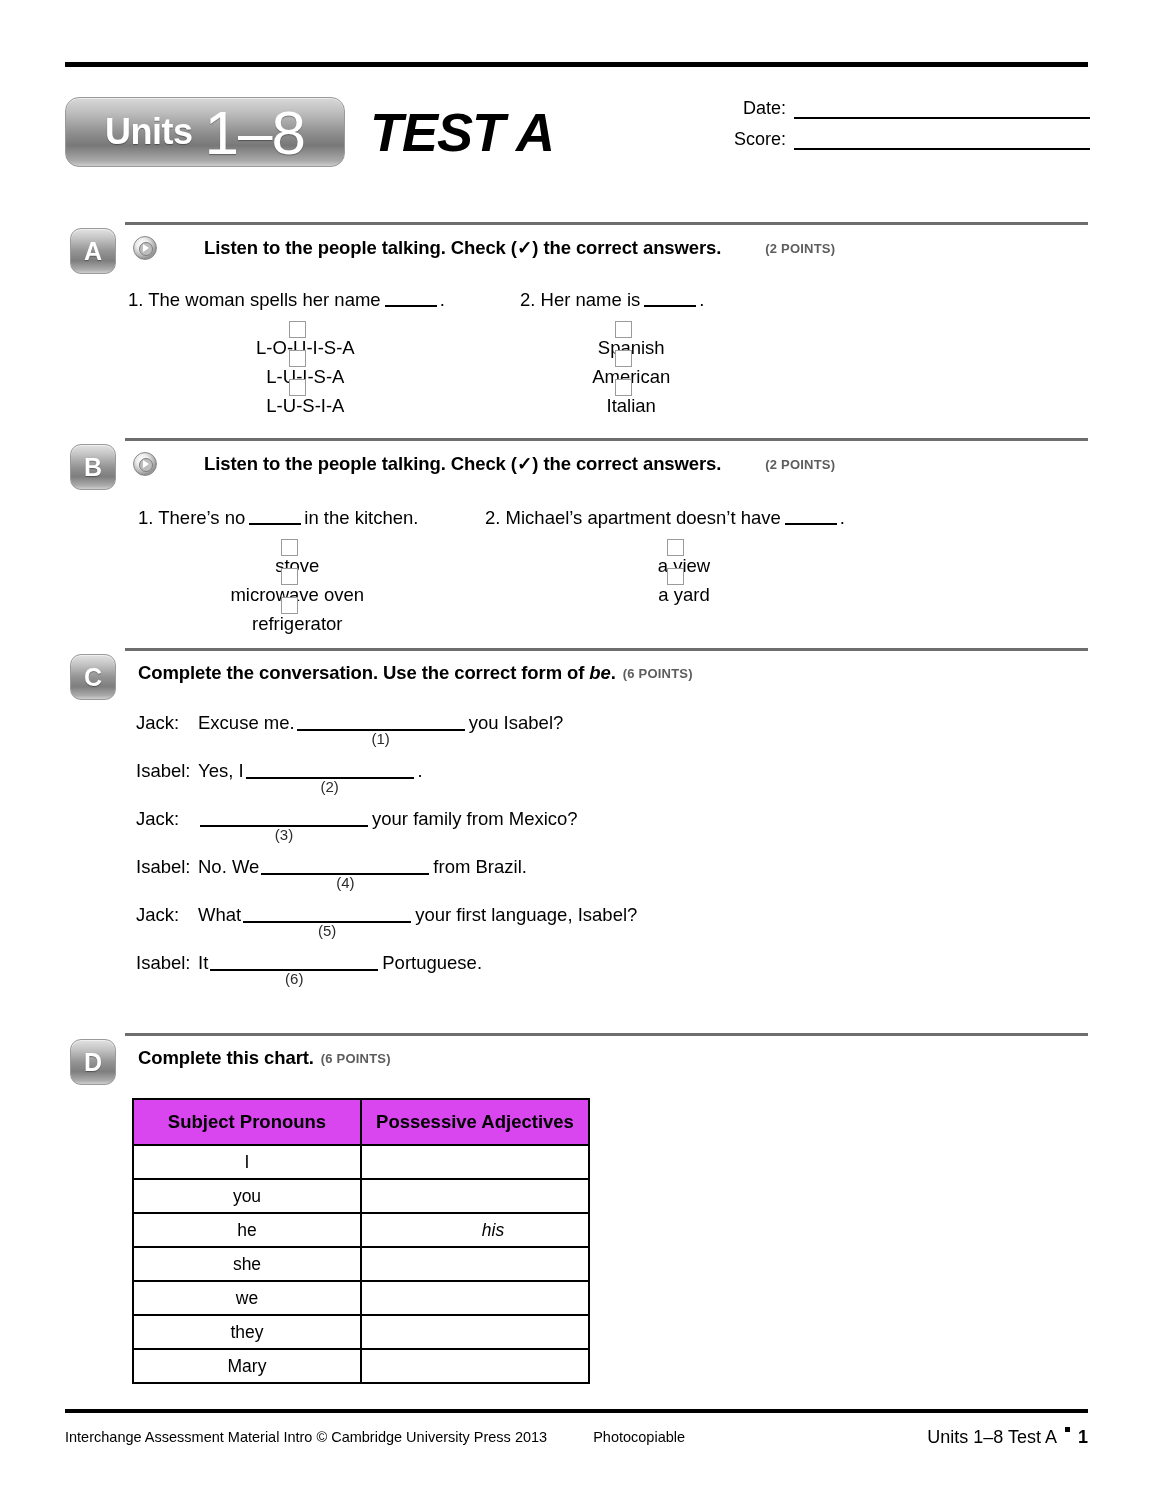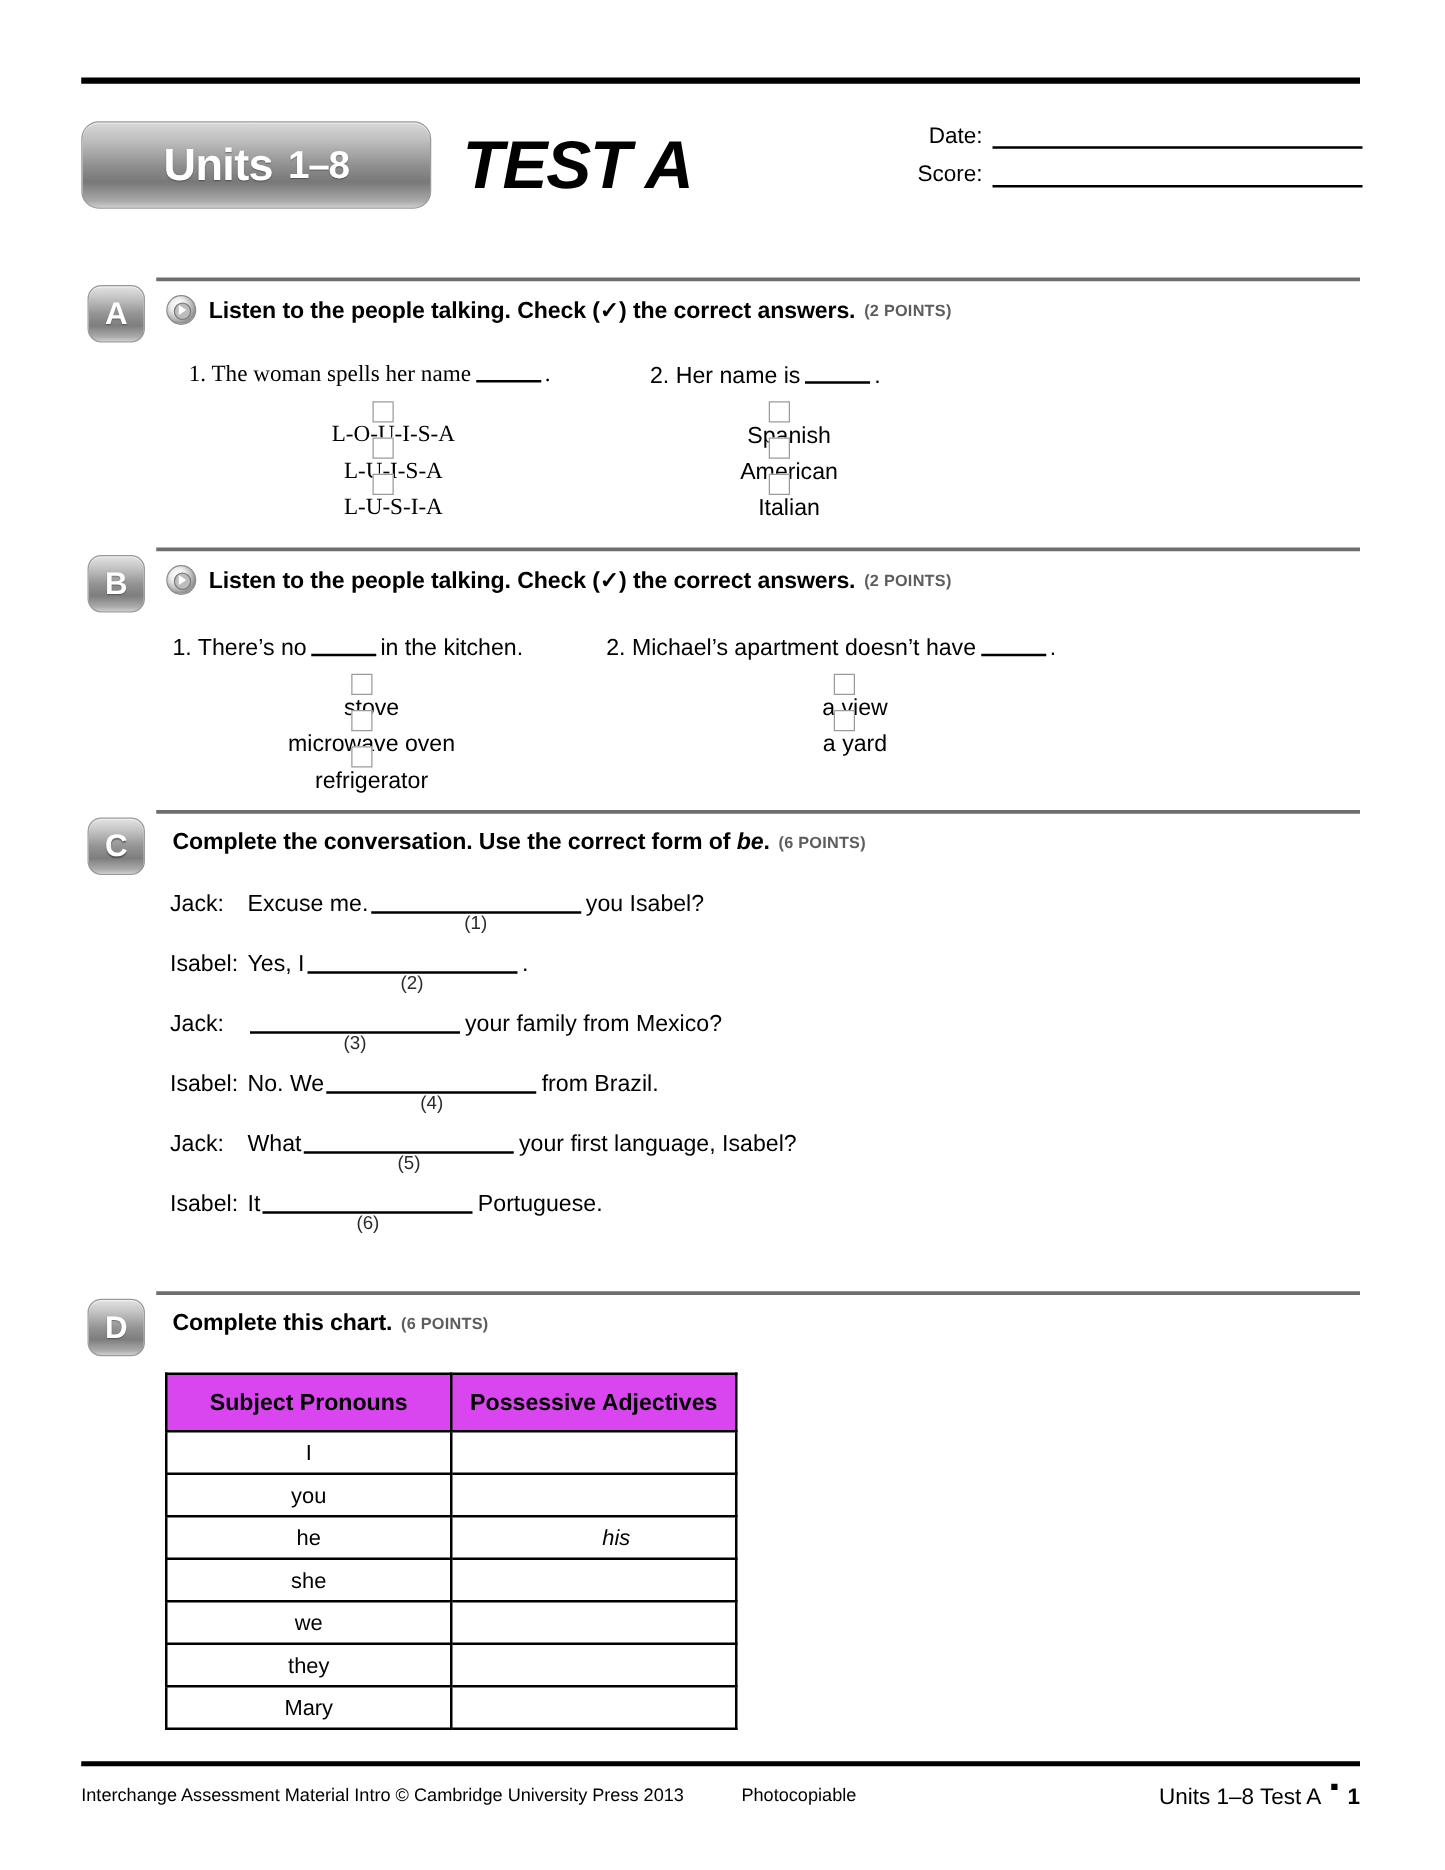--- a/index.html
+++ b/index.html
@@ -49,22 +49,22 @@
     justify-content: center;
   }
   .units-badge .u-word {
     font-size: 36px;
     font-weight: bold;
     color: #ffffff;
     letter-spacing: -0.5px;
     text-shadow: 0 1px 1px rgba(0,0,0,0.35);
   }
   .units-badge .u-nums {
-    font-size: 31px;
-    font-weight: bold;
+    font-size: 62px;
+    font-weight: normal;
     color: #ffffff;
     margin-left: 12px;
     letter-spacing: -1px;
     text-shadow: 0 1px 1px rgba(0,0,0,0.35);
     text-align: right;
   }
   .test-title {
     position: absolute;
     left: 305px; top: 8px;
     font-size: 54px;
@@ -123,21 +123,21 @@
   }
   .sec-instr {
     position: absolute;
     left: 138px; top: 14px;
     font-size: 18.5px;
     font-weight: bold;
     white-space: nowrap;
     display: flex;
     align-items: center;
   }
-  .sec-instr.with-icon { left: 133px; }
+  .sec-instr.with-icon { left: 133px; gap: 37px; }
   .audio-icon {
     width: 22px; height: 22px;
     border-radius: 50%;
     background: radial-gradient(circle at 38% 34%, #ffffff 0%, #ededed 30%, #b4b4b4 58%, #8f8f8f 72%, #d9d9d9 88%, #9e9e9e 100%);
     border: 1px solid #8a8a8a;
     margin-right: 10px;
     position: relative;
     flex: none;
   }
   .audio-icon::before {
@@ -318,21 +318,21 @@
   <div class="section" style="top:222px;">
     <div class="sec-rule"></div>
     <div class="sec-badge">A</div>
     <div class="sec-instr with-icon">
       <span class="audio-icon"></span>
       <span class="instr-text">Listen to the people talking. Check (✓) the correct answers.</span>
       <span class="points">(2 POINTS)</span>
     </div>
 
     <div class="qcols" style="left:0; top:66px; width:1156px; height:120px;">
-      <div class="qcol" style="left:151px;font-family:Liberation Serif, serif;">
+      <div class="qcol" style="left:128px;">
         <div class="qstem">
           <span>1.</span>
           <span>The woman spells her name</span><span class="blank-inline"></span><span>.</span>
         </div>
         <div class="optlist" style="margin-left:22px;">
           <div class="optrow">
             <span class="checkbox"></span>
             <span class="optlabel">L-O-U-I-S-A</span>
           </div>
           <div class="optrow">

